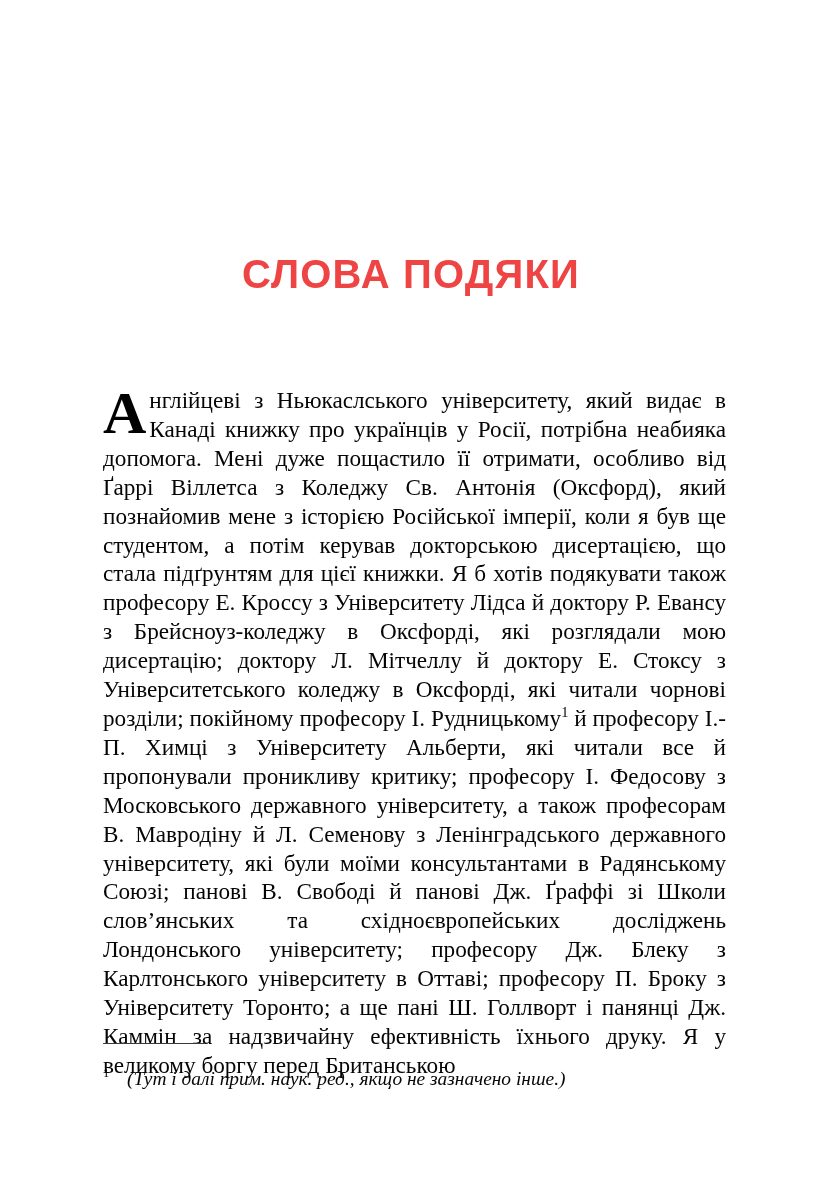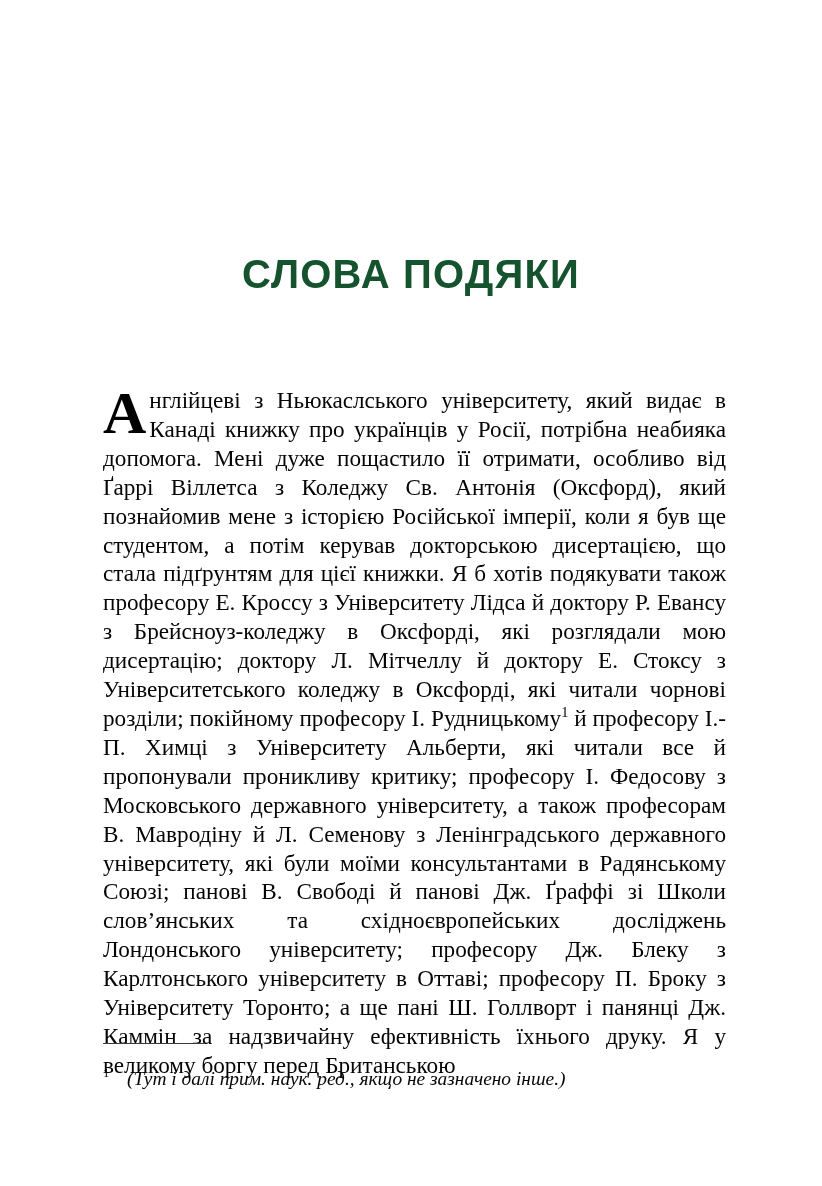--- a/index.html
+++ b/index.html
@@ -29,21 +29,21 @@
     position: absolute;
     left: 0;
     right: 0;
     top: 226px;
     text-align: center;
     font-family: "Liberation Sans", "DejaVu Sans", sans-serif;
     font-weight: 700;
     font-size: 40px;
     letter-spacing: 1.2px;
     line-height: 1.05;
-    color: #14532d;
+    color: #ef4444;
   }
 
   
   .body-block {
     position: absolute;
     left: 103px;
     top: 386px;
     width: 623px;
   }
 

